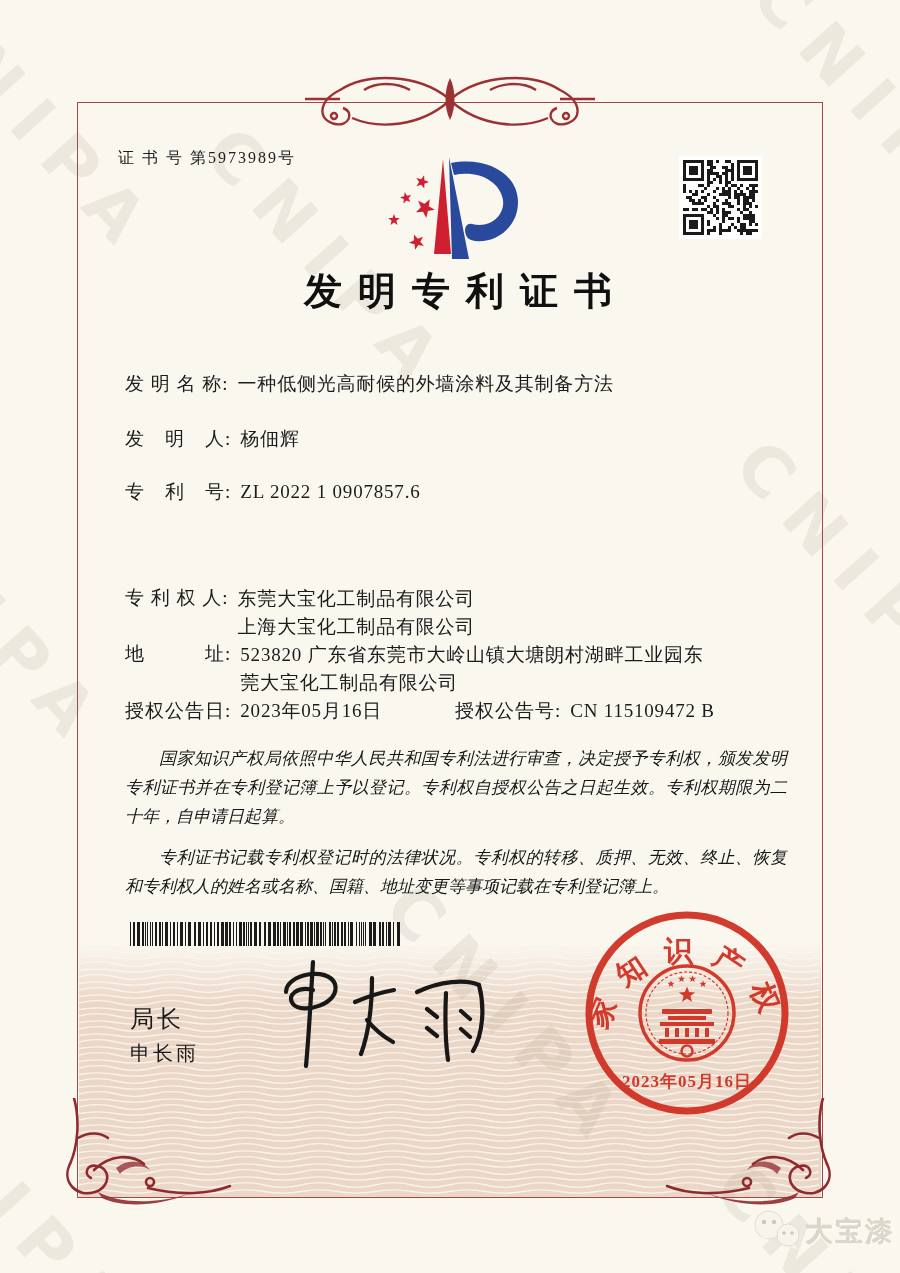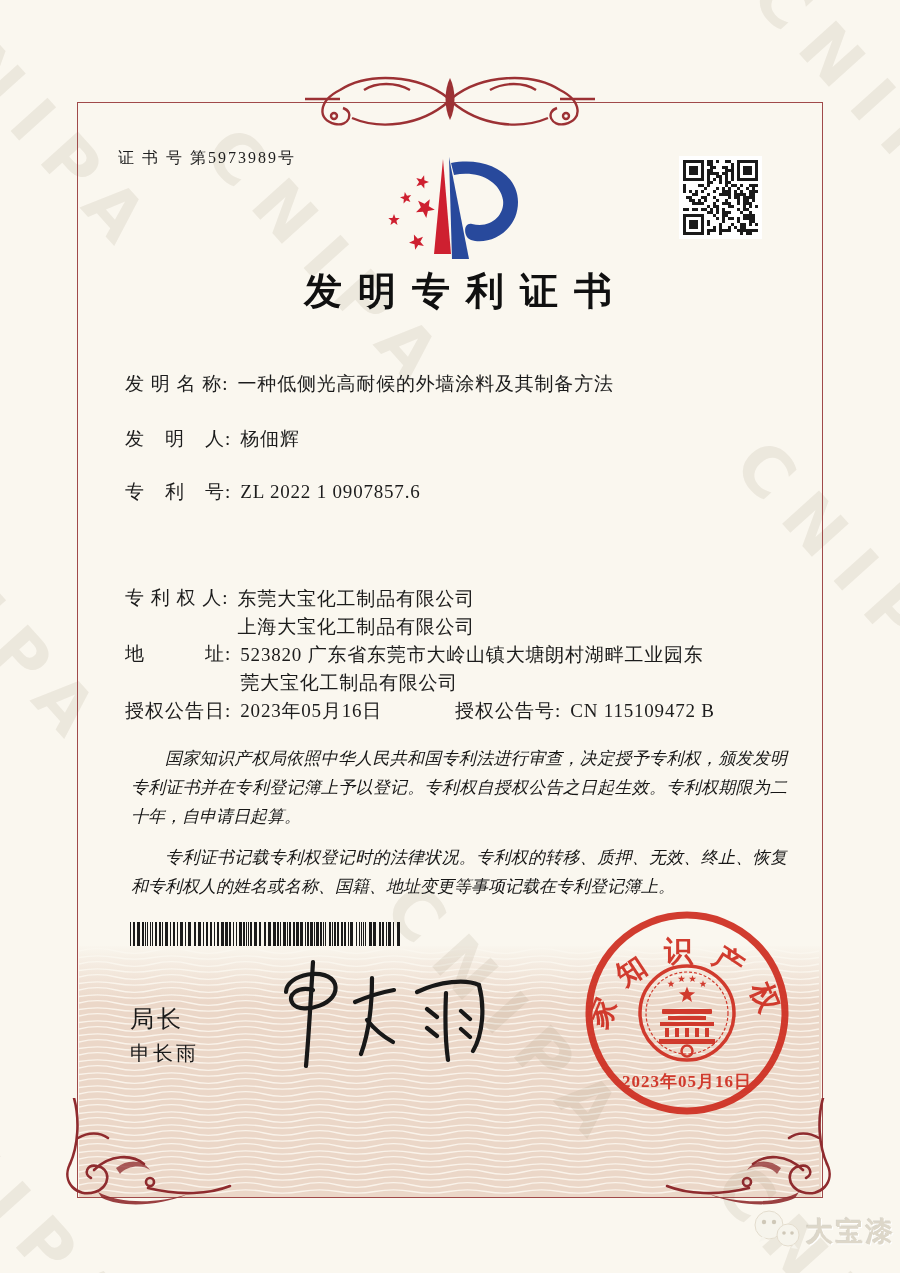--- a/index.html
+++ b/index.html
@@ -24,21 +24,21 @@
       display:flex;align-items:center;justify-content:center;}
   .title{position:absolute;left:75px;top:258px;width:750px;margin:8px;text-align:center;
       font-size:38px;font-weight:700;letter-spacing:16px;text-indent:16px;color:#101010;}
   .frow{position:absolute;left:125px;font-size:19px;color:#1c1c1c;white-space:nowrap;}
   .flabel{letter-spacing:1px;}
   .fvalue{margin-left:9px;letter-spacing:0.8px;}
   .fvalue.multi{display:inline-block;vertical-align:top;}
   .vline{display:block;line-height:28px;}
   .paras{position:absolute;left:119px;top:744px;width:668px;font-size:17px;line-height:29px;
       color:#161616;font-style:italic;text-align:justify;}
-  .paras p{margin:0 0 12px 12px;text-indent:2em;}
+  .paras p{margin:0 0 12px 6px;text-indent:2em;}
   #barcode{position:absolute;left:130px;top:922px;}
   .signer-title{position:absolute;left:130px;top:1003px;font-size:24px;color:#1a1a1a;letter-spacing:3px;}
   .signer-name{position:absolute;left:130px;top:1040px;font-size:20px;color:#1a1a1a;letter-spacing:3px;}
   .sig{position:absolute;left:252px;top:952px;}
   .seal{position:absolute;left:581px;top:907px;opacity:.93;mix-blend-mode:multiply;z-index:5;}
   .flourish-top{position:absolute;left:300px;top:68px;z-index:4;}
   .flourish-bl{position:absolute;left:58px;top:1098px;z-index:5;}
   .flourish-br{position:absolute;left:609px;top:1098px;z-index:5;transform:scaleX(-1);}
   .brand{position:absolute;left:752px;top:1210px;display:flex;align-items:flex-end;gap:2px;z-index:6;}
   .brand-text{font-family:"DejaVu Sans","Liberation Sans",sans-serif;font-weight:700;

